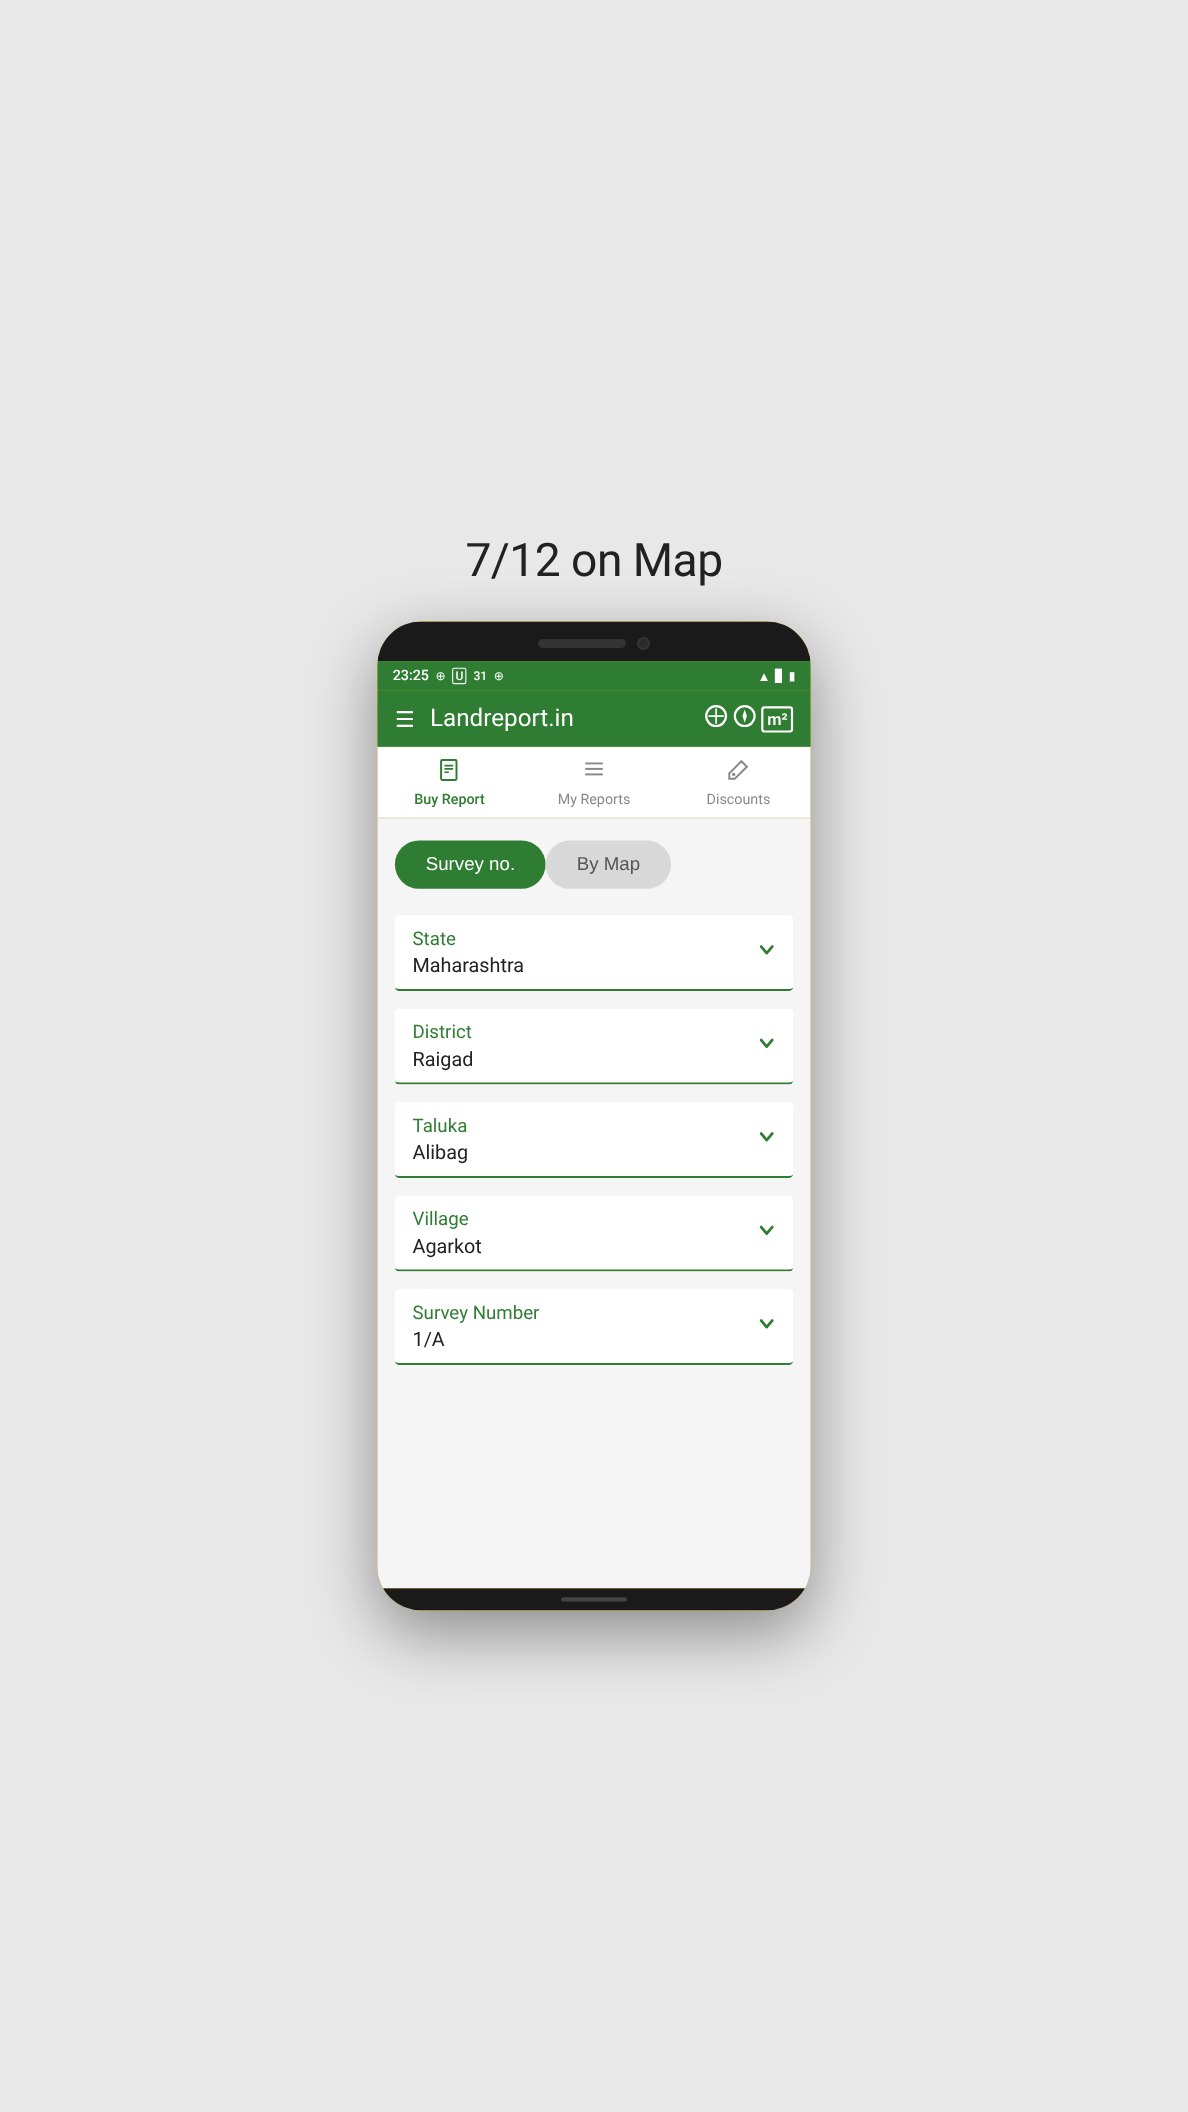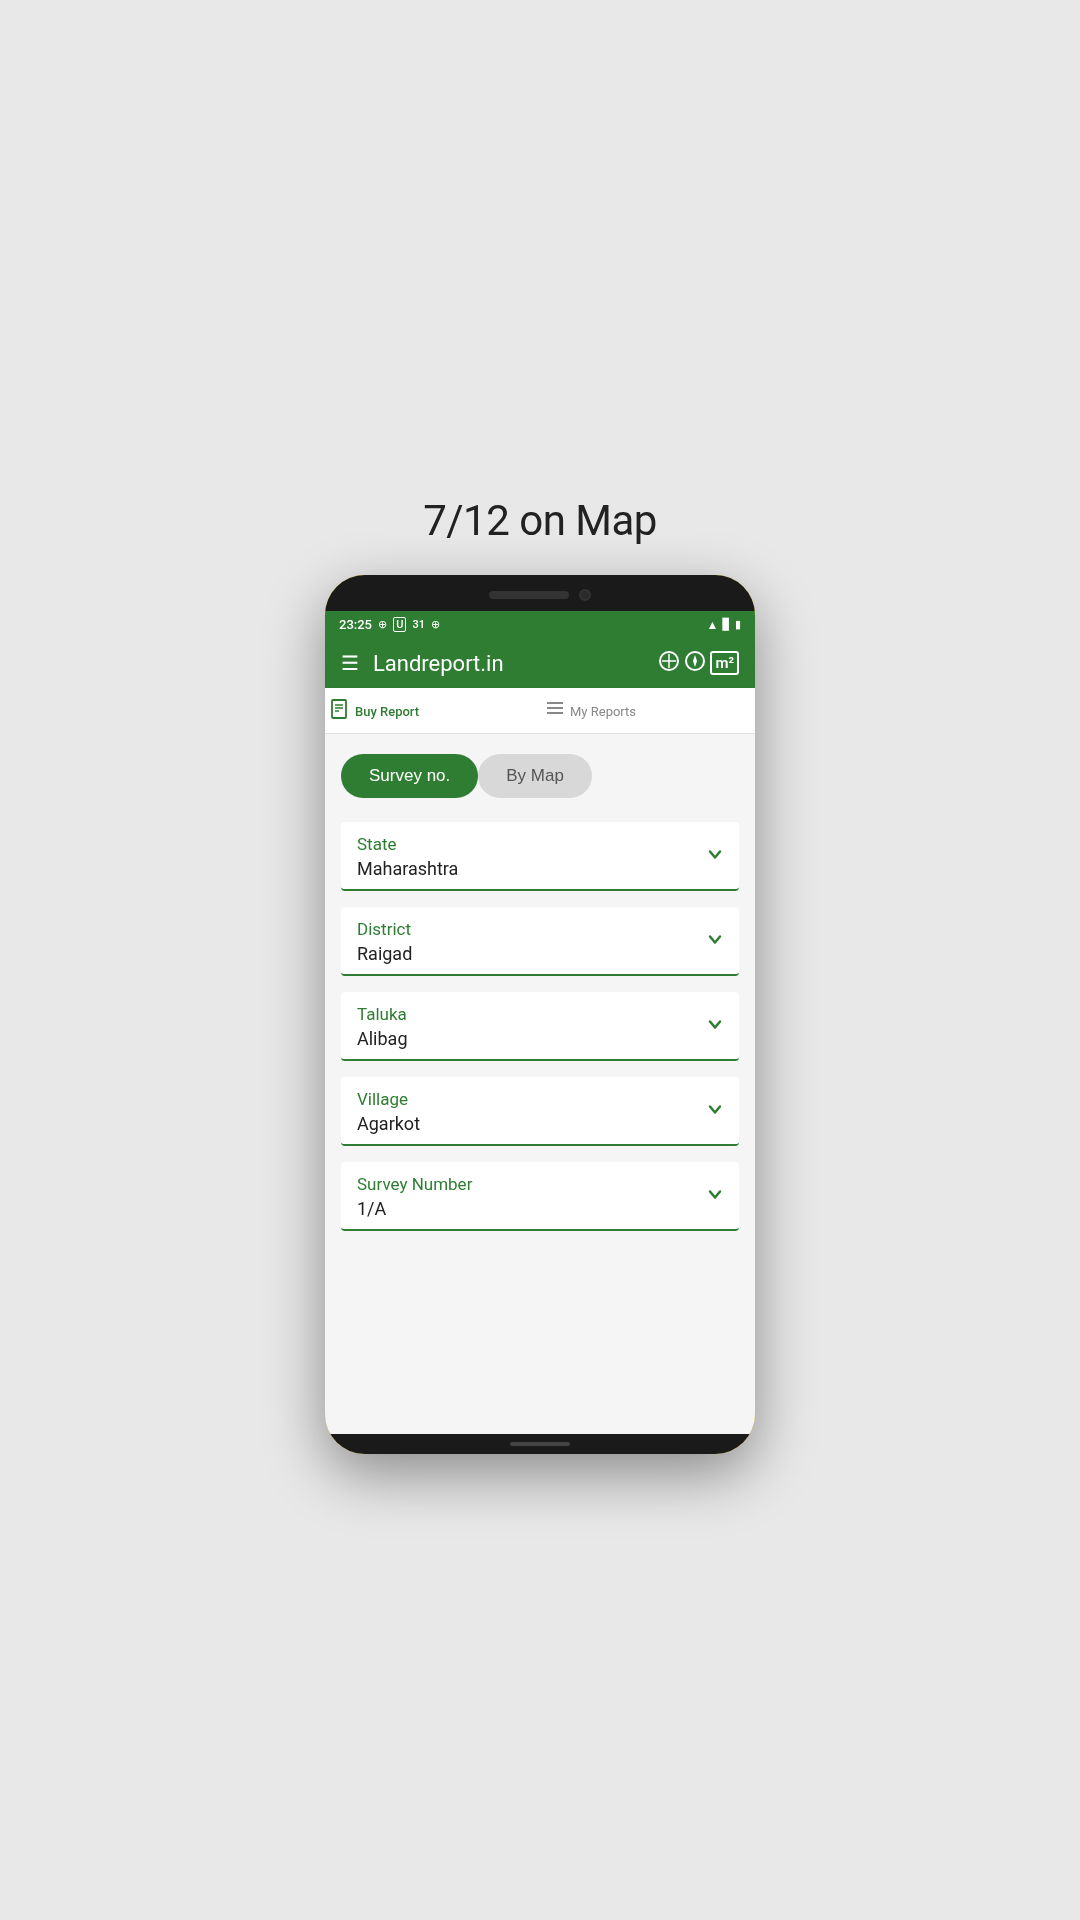--- a/index.html
+++ b/index.html
@@ -20,21 +20,21 @@
     }
     .page-title {
       font-size: 42px;
       font-weight: 400;
       color: #222;
       margin-bottom: 30px;
       margin-top: 30px;
       letter-spacing: -0.5px;
     }
     .phone-frame {
-      width: 430px;
+      width: 394px;
       background: #eab308;
       border-radius: 40px;
       overflow: hidden;
       box-shadow: 0 20px 60px rgba(0,0,0,0.4);
       position: relative;
     }
     .phone-top-bar {
       background: #1a1a1a;
       padding: 14px 20px 10px;
       display: flex;
@@ -112,21 +112,21 @@
     
     .tab-bar {
       background: white;
       display: flex;
       border-bottom: 1px solid #e0e0e0;
       box-shadow: 0 1px 3px rgba(0,0,0,0.1);
     }
     .tab-item {
       flex: 1;
       display: flex;
-      flex-direction: row;
+      flex-direction: column;
       align-items: center;
       padding: 10px 4px 8px;
       cursor: pointer;
       gap: 4px;
     }
     .tab-item.active .tab-icon {
       color: #2e7d32;
     }
     .tab-item.active .tab-label {
       color: #2e7d32;
@@ -278,20 +278,29 @@
       <div class="tab-item">
         <span class="tab-icon">
           <svg width="22" height="22" viewBox="0 0 22 22" fill="none">
             <line x1="3" y1="5" x2="19" y2="5" stroke="#888" stroke-width="1.8"></line>
             <line x1="3" y1="10" x2="19" y2="10" stroke="#888" stroke-width="1.8"></line>
             <line x1="3" y1="15" x2="19" y2="15" stroke="#888" stroke-width="1.8"></line>
           </svg>
         </span>
         <span class="tab-label">My Reports</span>
       </div>
+      <div class="tab-item">
+        <span class="tab-icon">
+          <svg width="22" height="22" viewBox="0 0 22 22" fill="none">
+            <path d="M3 14 L3 19 L8 19 L19 8 L14 3 L3 14 Z" stroke="#888" stroke-width="1.8" fill="none"></path>
+            <circle cx="7" cy="15" r="1.5" fill="#888"></circle>
+          </svg>
+        </span>
+        <span class="tab-label">Discounts</span>
+      </div>
     </div>
 
     <div class="main-content">
 
       <div class="toggle-row">
         <button class="toggle-btn active">Survey no.</button>
         <button class="toggle-btn inactive">By Map</button>
       </div>
 
       <div class="dropdown-field">

